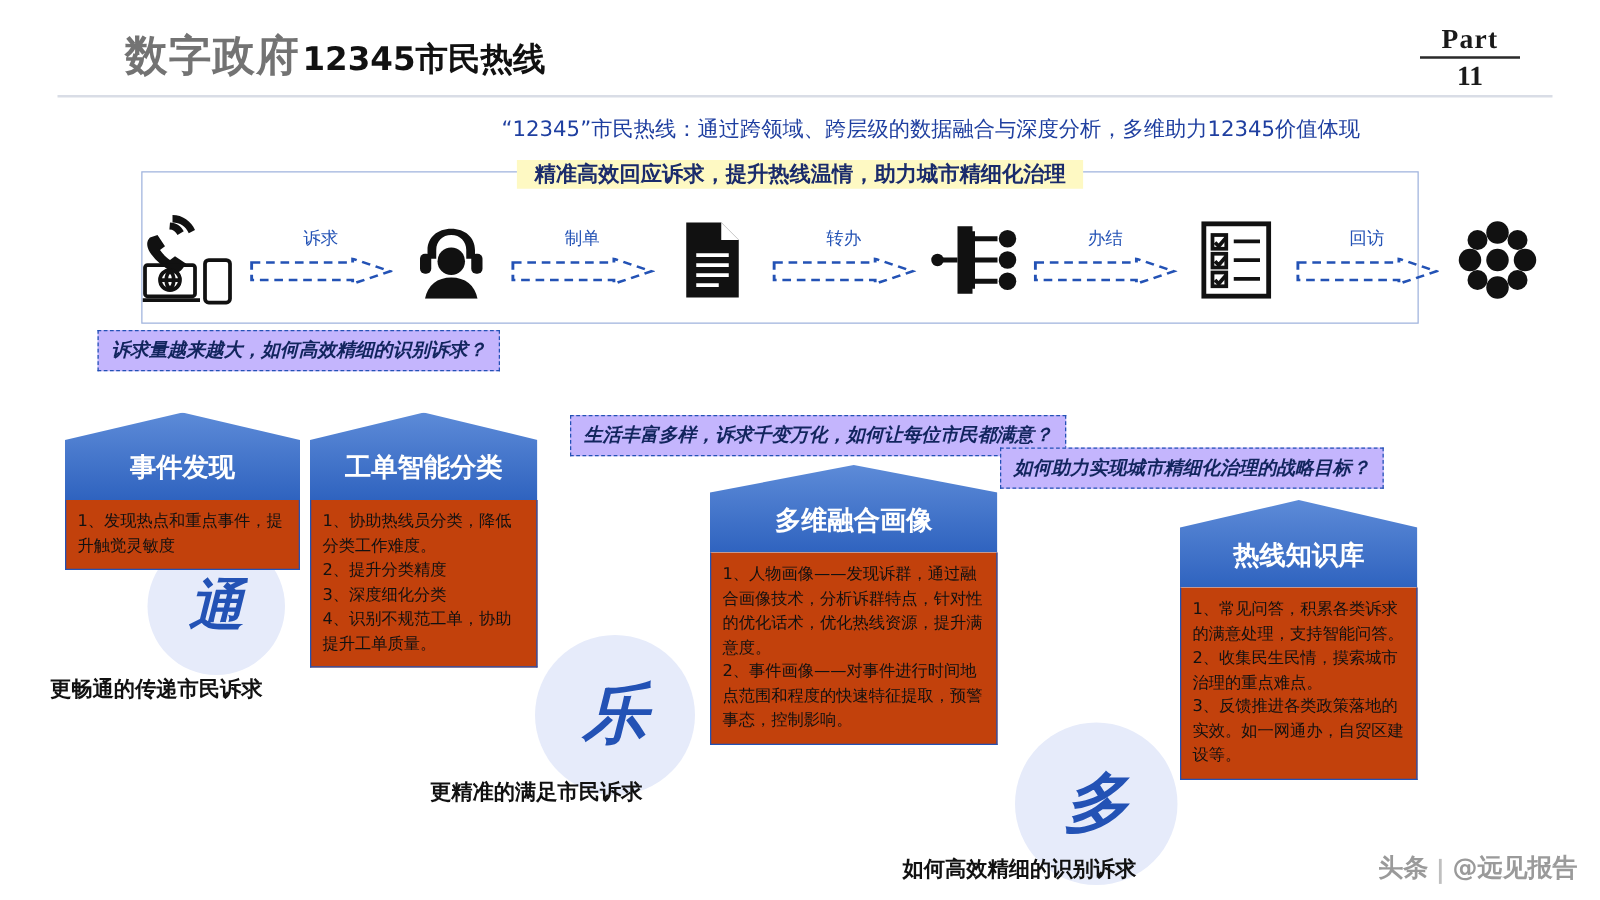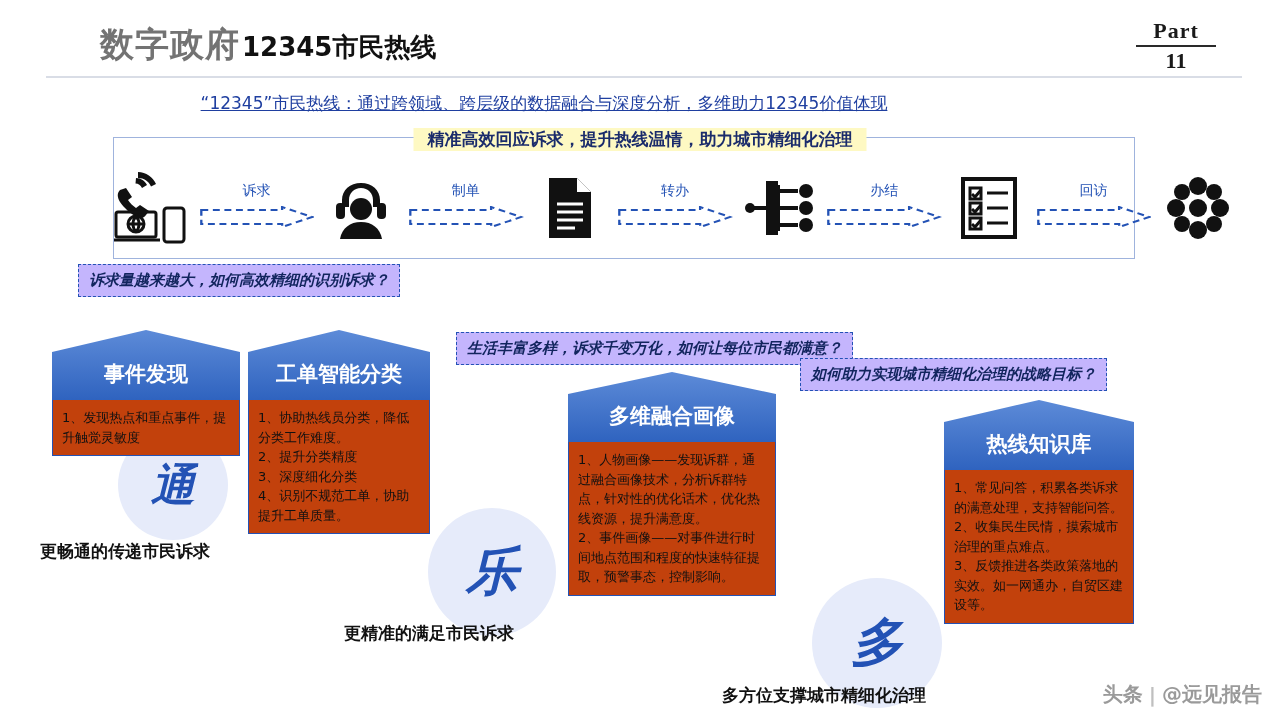--- a/index.html
+++ b/index.html
@@ -82,25 +82,24 @@
     font-weight: bold;
     margin-top: 1px;
   }
 
   
   .subtitle {
     position: absolute;
     left: 0;
     top: 92px;
     width: 1088px;
-    text-align: center;
+    text-align: right;
     font-size: 17px;
     color: #1f3fa0;
     font-family: "DejaVu Sans", "Liberation Sans", sans-serif;
-    text-decoration: underline;
   }
 
   
   .flow-panel {
     position: absolute;
     left: 113px;
     top: 137px;
     width: 1020px;
     height: 120px;
     border: 1px solid #9fb3dd;
@@ -203,21 +202,21 @@
     font-size: 13px;
     line-height: 1.5;
     color: #111111;
     padding: 8px 9px;
     font-family: "DejaVu Sans", "Liberation Sans", sans-serif;
     white-space: pre-line;
   }
 
   .card1 { left: 52px;  top: 330px; width: 188px; }
   .card2 { left: 248px; top: 330px; width: 182px; }
-  .card3 { left: 568px; top: 372px; width: 208px; }
+  .card3 { left: 568px; top: 372px; width: 230px; }
   .card4 { left: 944px; top: 400px; width: 190px; }
 
   
   .blob {
     position: absolute;
     border-radius: 50%;
     background: #e6ebfa;
     z-index: 1;
   }
   .blob span {
@@ -465,21 +464,21 @@
 
   <div class="card card4">
     <div class="card-head">热线知识库</div>
     <div class="card-body">1、常见问答，积累各类诉求的满意处理，支持智能问答。
 2、收集民生民情，摸索城市治理的重点难点。
 3、反馈推进各类政策落地的实效。如一网通办，自贸区建设等。</div>
   </div>
 
   <div class="bcap b1">更畅通的传递市民诉求</div>
   <div class="bcap b2">更精准的满足市民诉求</div>
-  <div class="bcap b3">多方位支撑城市精细化治理</div>
+  <div class="bcap b3">如何高效精细的识别诉求</div>
 
   <div class="watermark">
     <span>头条</span>
     <span class="wm-sep">|</span>
     <span>@远见报告</span>
   </div>
 
 </div>
 
 </body></html>

